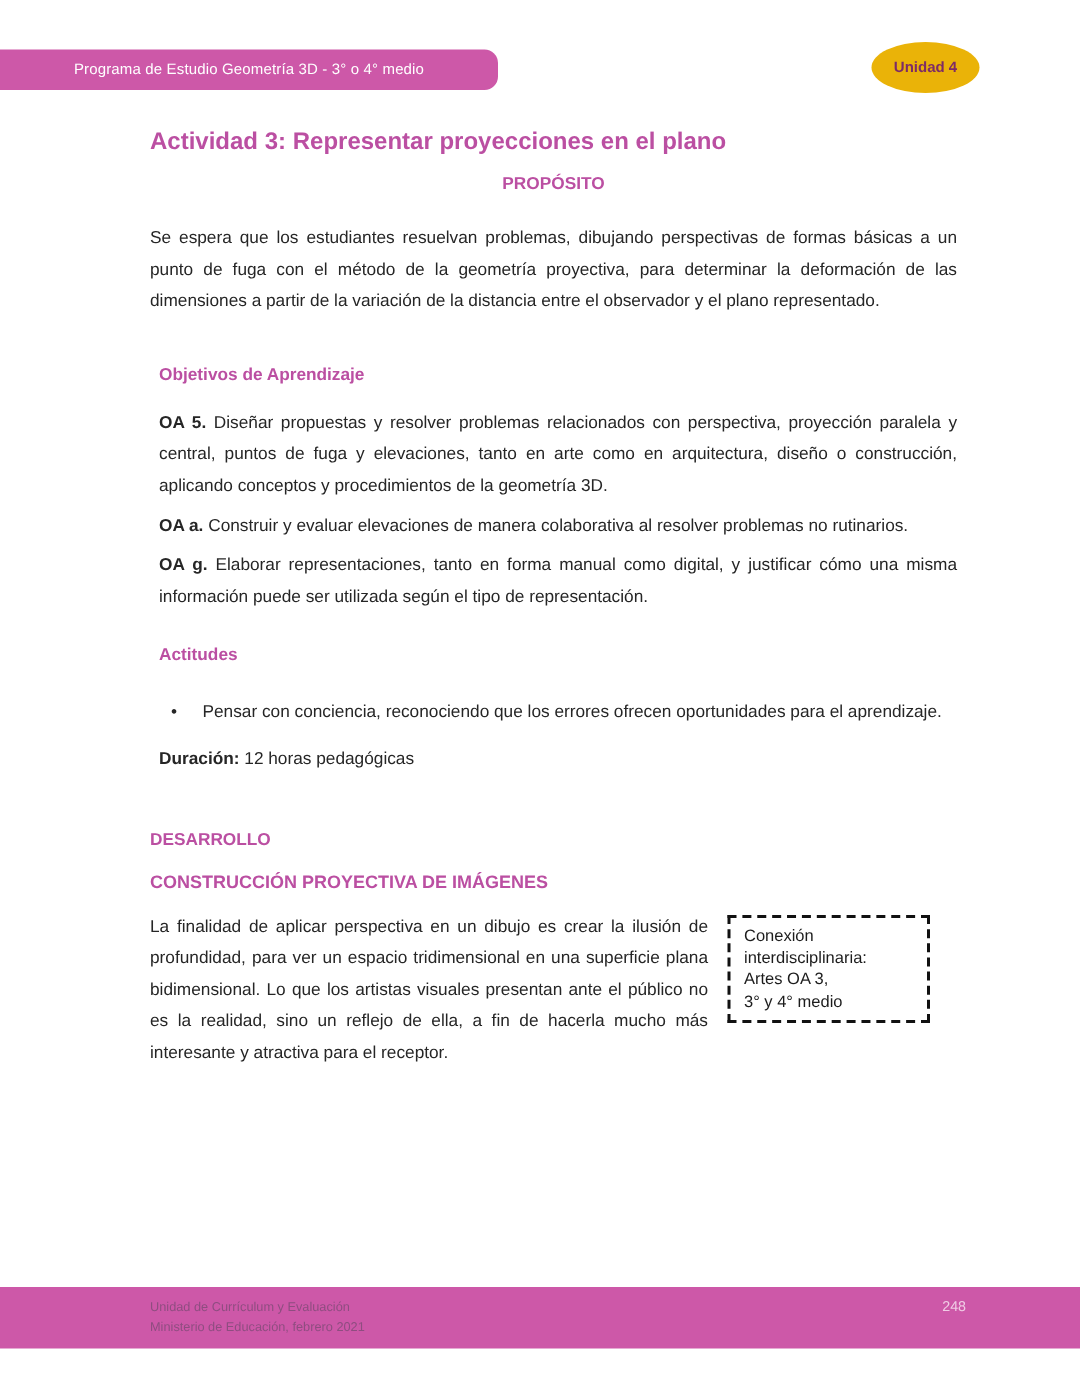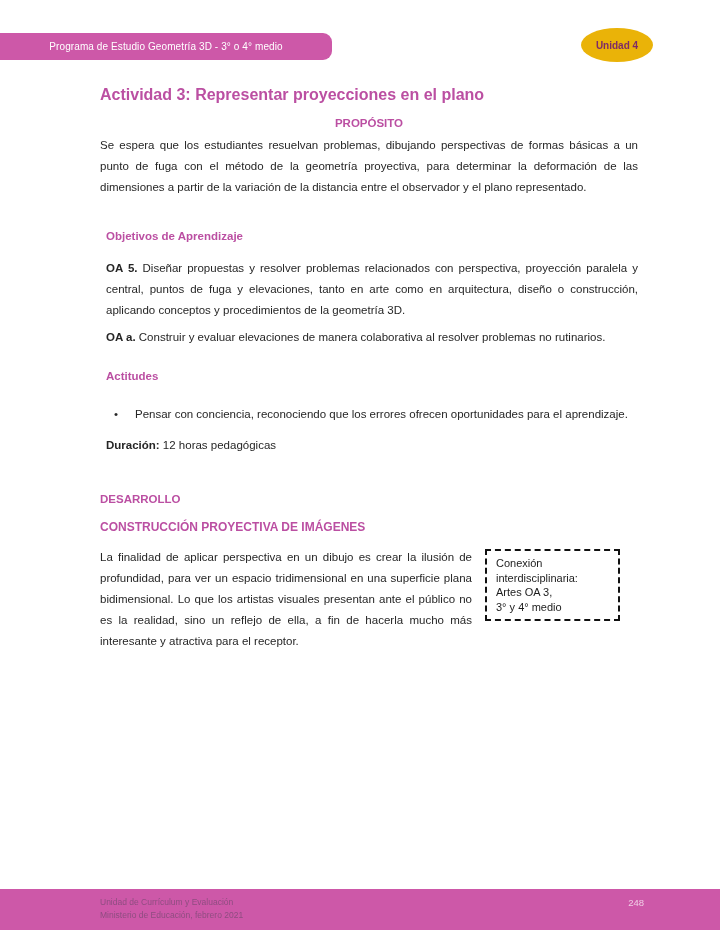--- a/index.html
+++ b/index.html
@@ -21,21 +21,21 @@
     color:#7d2b67;font-size:10px;font-weight:bold;
   }
   
   .main{position:absolute;left:100px;top:0;width:538px;}
   .page-title{
     margin-top:84px;font-size:16px;line-height:22px;font-weight:bold;color:#bb4fa2;
   }
   .h-pink{font-size:11.5px;line-height:15px;font-weight:bold;color:#bb4fa2;}
   .mt10{margin-top:10px;text-align:center;}
   .body-text{font-size:11.5px;line-height:21px;text-align:justify;}
-  .para1{margin-top:4px;}
+  .para1{margin-top:18px;}
   .indent{margin-left:6px;}
   .objetivos-h{margin-top:31px;}
   .oa{margin-top:14px;}
   .oa2{margin-top:6px;}
   .oa3{margin-top:5px;}
   .bold{font-weight:bold;}
   .actitudes-h{margin-top:21px;}
   .bullet-row{margin-top:20px;display:flex;font-size:11.5px;line-height:21px;padding-left:8px;}
   .bullet-dot{width:21px;flex:0 0 21px;}
   .duracion{margin-top:10px;font-size:11.5px;line-height:21px;}
@@ -43,21 +43,21 @@
   .construccion-h{margin-top:12px;font-size:12px;line-height:16px;font-weight:bold;color:#bb4fa2;}
   .para2-wrap{position:relative;margin-top:12px;}
   .para2{width:372px;}
   .side-box{
     position:absolute;top:2px;left:385px;width:135px;box-sizing:border-box;
     border:2px dashed #111111;padding:5px 9px;
     font-size:11px;line-height:14.5px;color:#1c1c1c;
   }
   
   .footer{
-    position:absolute;left:0;top:889px;width:720px;height:41px;background:#cd58a8;
+    position:absolute;left:0;top:858px;width:720px;height:41px;background:#cd58a8;
   }
   .footer-org{
     position:absolute;left:100px;top:7px;font-size:8.5px;line-height:13px;color:#8e4d80;
   }
   .page-number{
     position:absolute;right:76px;top:8px;font-size:9.5px;color:#f0cce5;
   }
 </style>
 </head>
 <body>
@@ -76,20 +76,21 @@
   <div class="h-pink mt10">PROPÓSITO</div>
   <div class="body-text para1">Se espera que los estudiantes resuelvan problemas, dibujando perspectivas de formas básicas a un punto de fuga con el método de la geometría proyectiva, para determinar la deformación de las dimensiones a partir de la variación de la distancia entre el observador y el plano representado.</div>
 
   <div class="indent">
     <div class="h-pink objetivos-h">Objetivos de Aprendizaje</div>
 
     <div class="body-text oa"><span class="bold">OA 5.</span><span> Diseñar propuestas y resolver problemas relacionados con perspectiva, proyección paralela y central, puntos de fuga y elevaciones, tanto en arte como en arquitectura, diseño o construcción, aplicando conceptos y procedimientos de la geometría 3D.</span></div>
 
     <div class="body-text oa2"><span class="bold">OA a.</span><span> Construir y evaluar elevaciones de manera colaborativa al resolver problemas no rutinarios.</span></div>
 
+    <div class="body-text oa3"><span class="bold">OA g.</span><span> Elaborar representaciones, tanto en forma manual como digital, y justificar cómo una misma información puede ser utilizada según el tipo de representación.</span></div>
 
     <div class="h-pink actitudes-h">Actitudes</div>
 
     <div class="bullet-row">
       <span class="bullet-dot">•</span>
       <span>Pensar con conciencia, reconociendo que los errores ofrecen oportunidades para el aprendizaje.</span>
     </div>
 
     <div class="duracion"><span class="bold">Duración:</span><span> 12 horas pedagógicas</span></div>
   </div>

